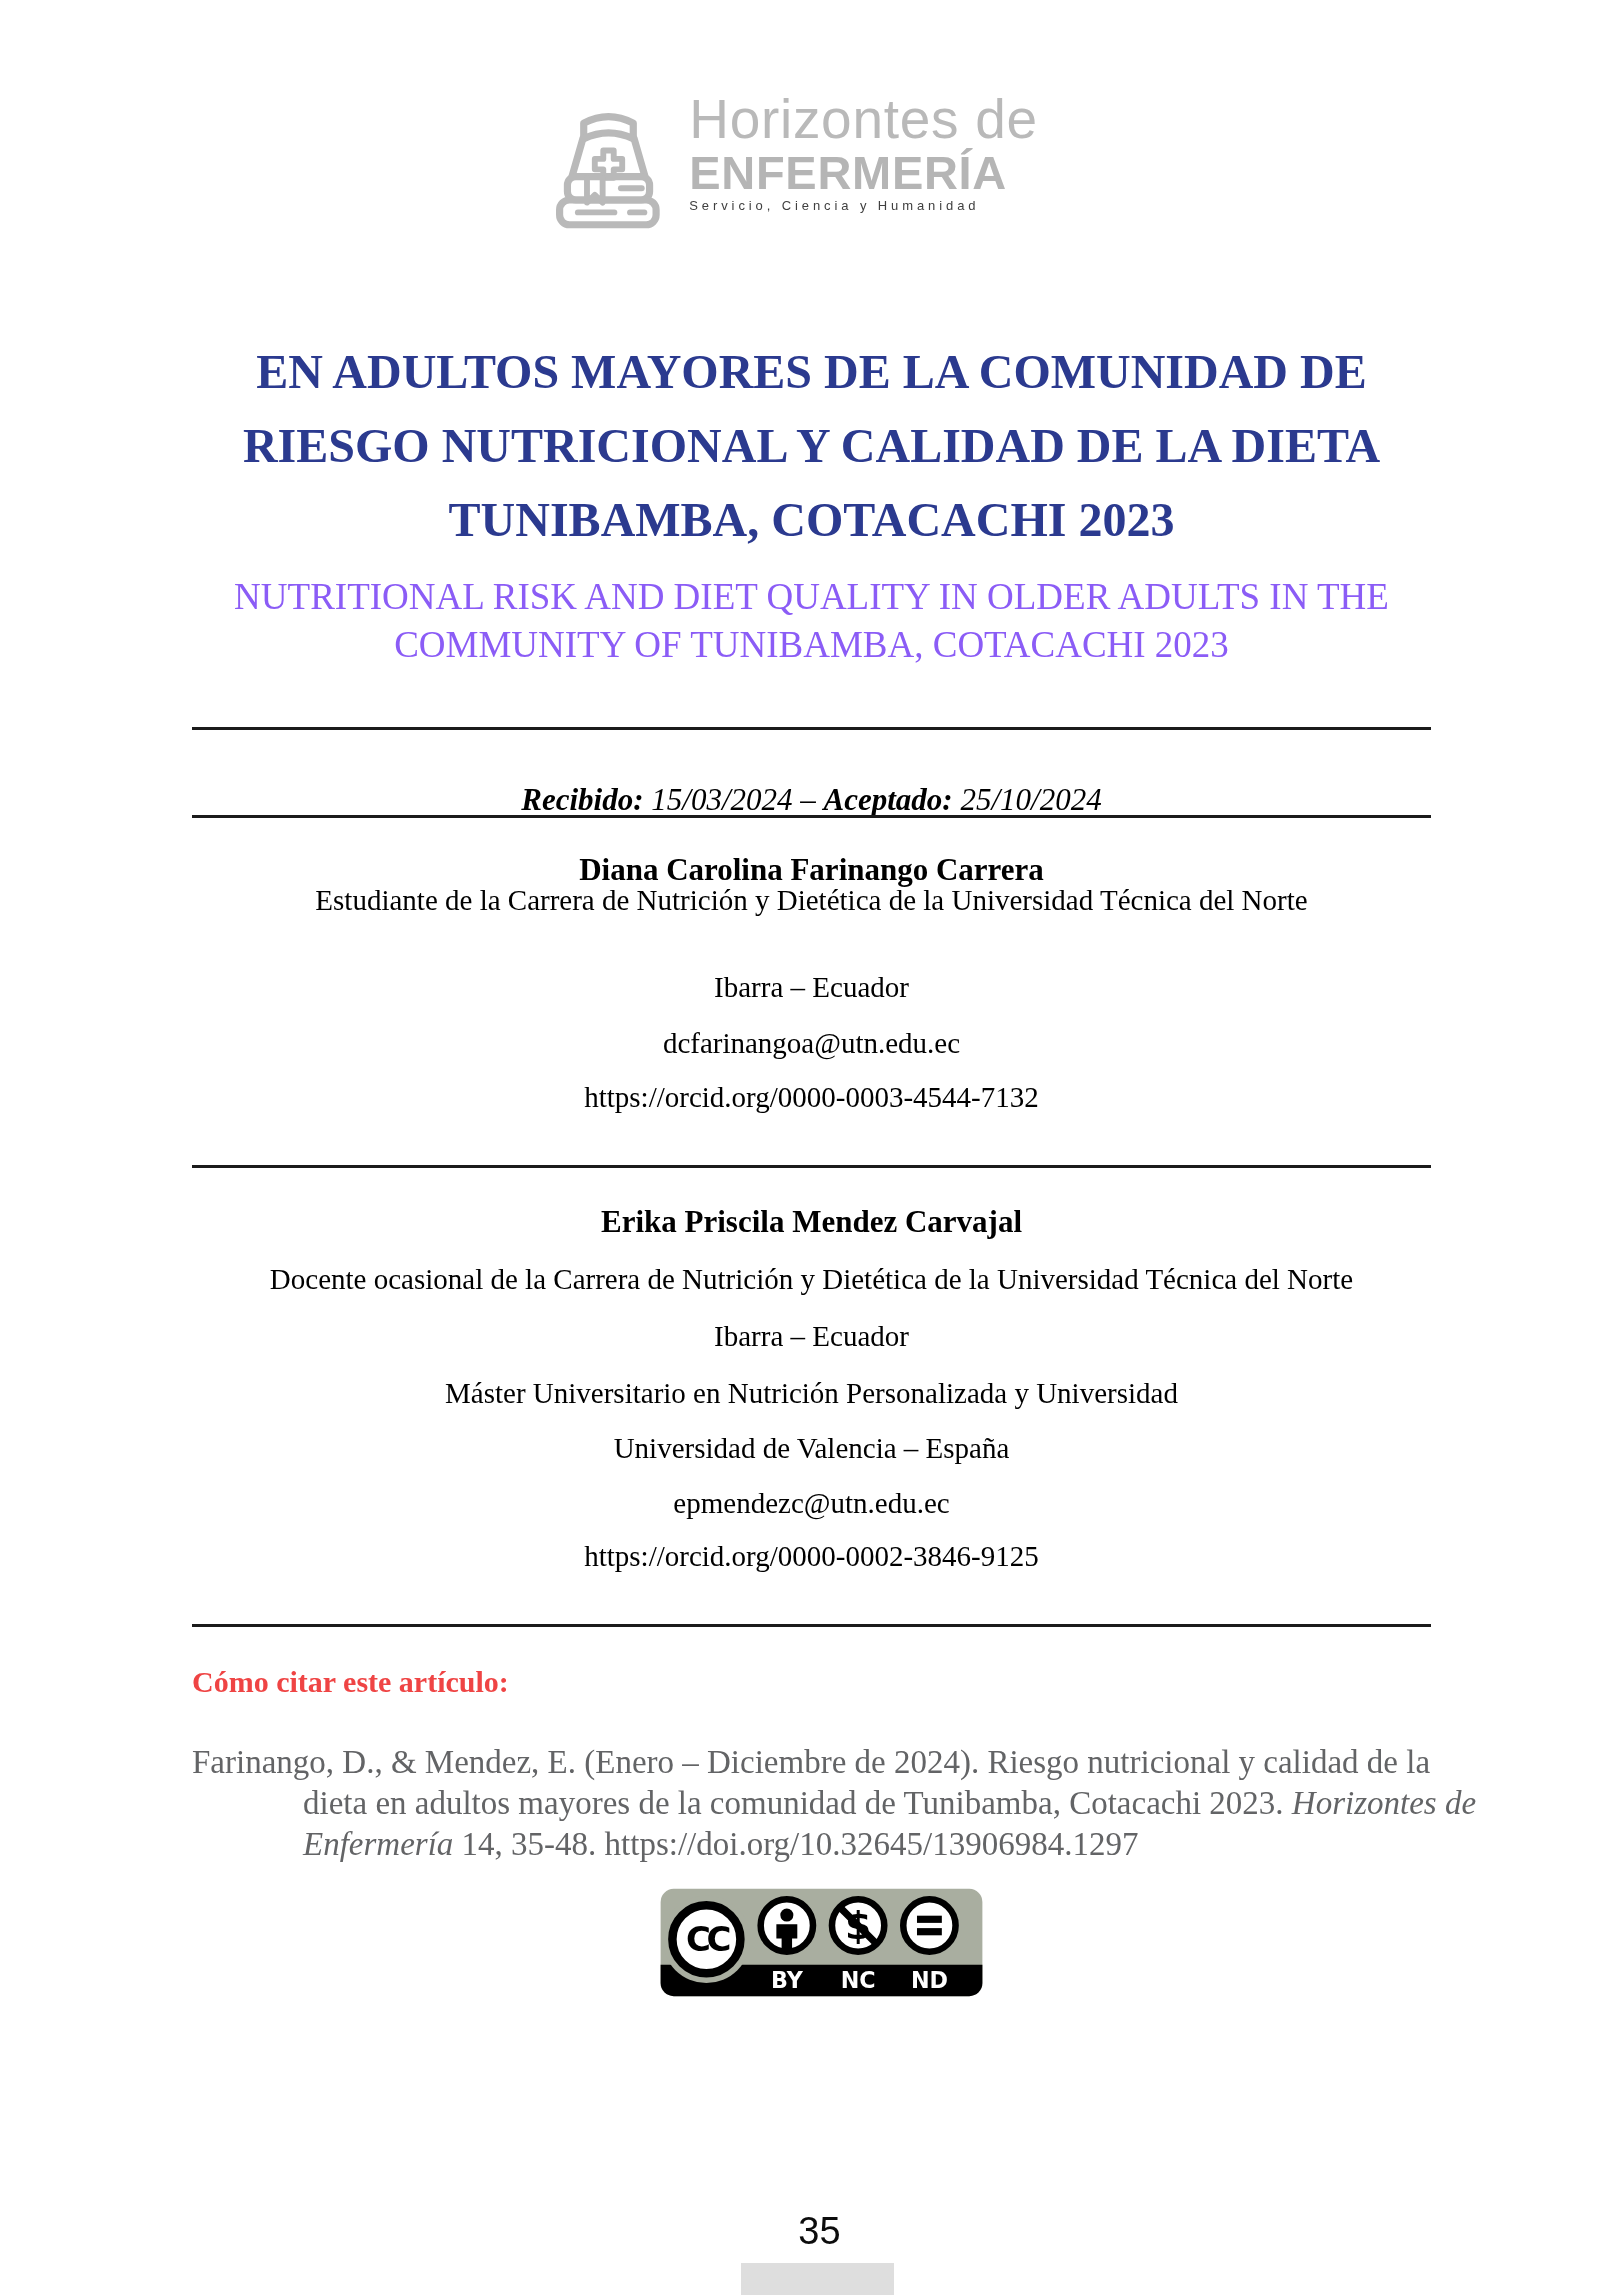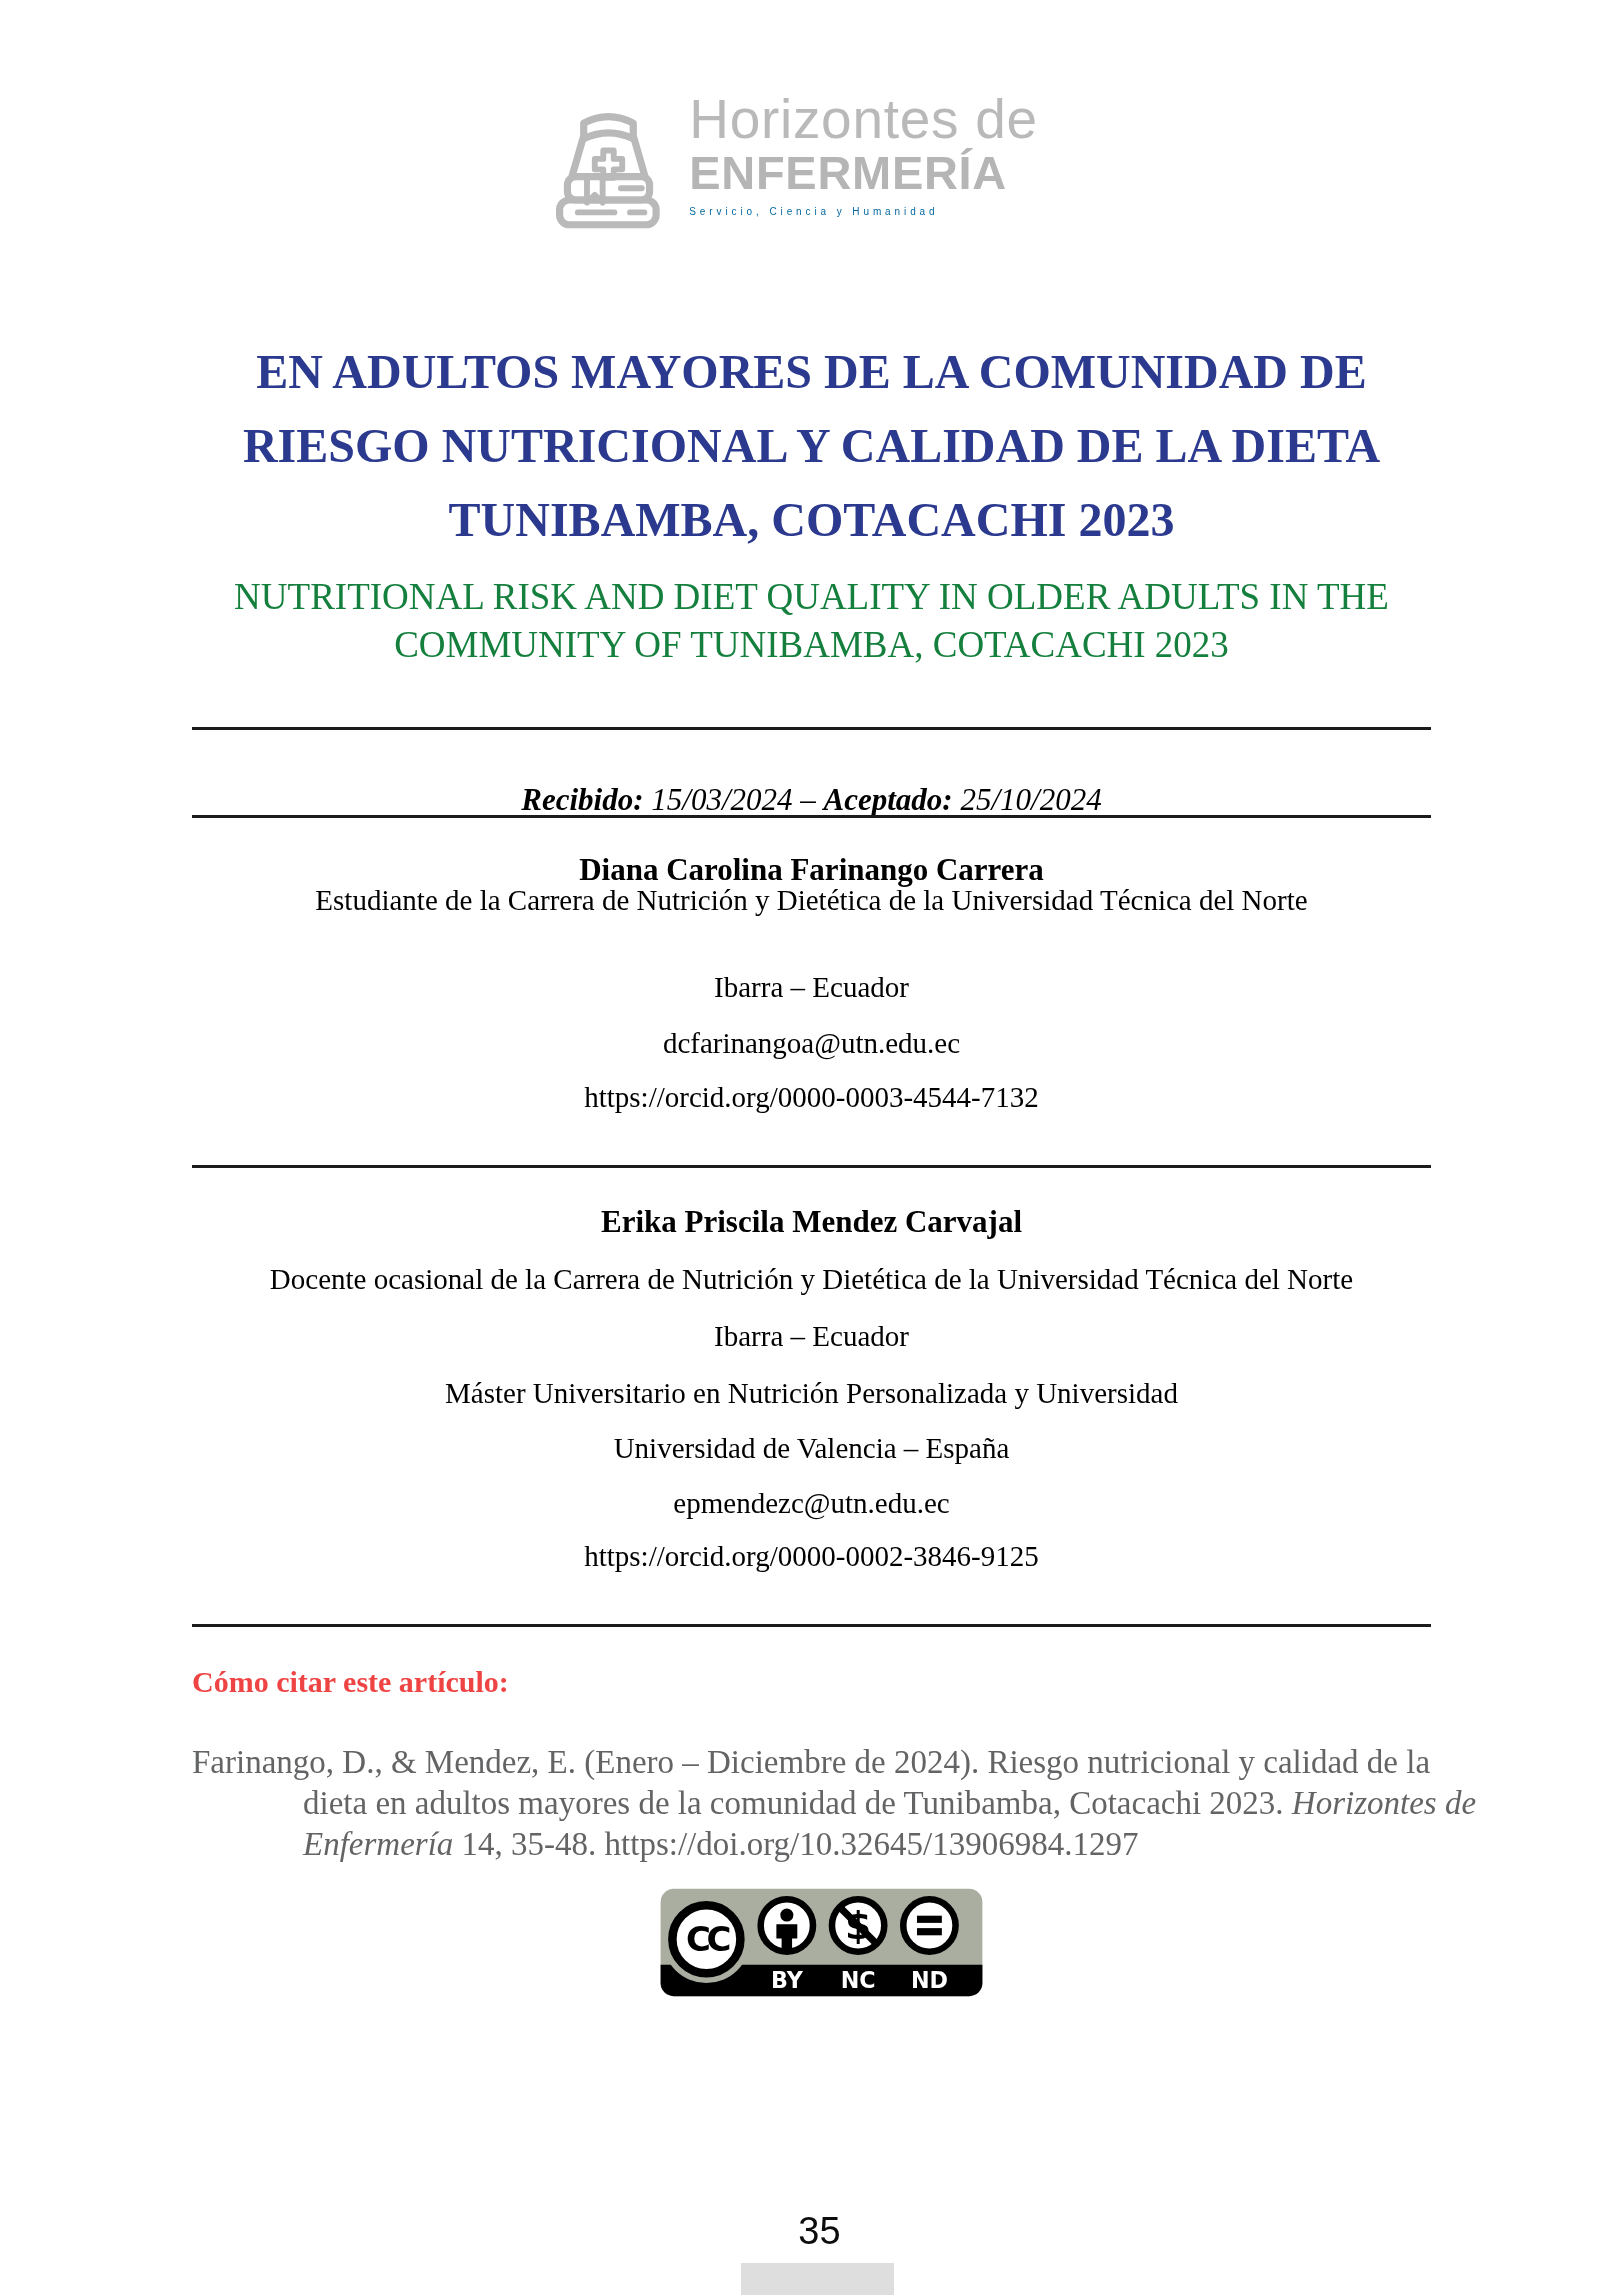--- a/index.html
+++ b/index.html
@@ -9,25 +9,25 @@
   }
   .abs { position:absolute; }
   .col { left:192px; width:1239px; }
   .center { text-align:center; }
 
   
   .logo-row { top:97px; left:0; width:100%; display:flex; justify-content:center; align-items:flex-start; gap:25px; }
   .logo-text { display:flex; flex-direction:column; padding-top:1.3px; }
   .logo-line1 { font-family:"Liberation Sans", sans-serif; font-weight:300; font-size:55px; line-height:42px; color:#b9b9b9; letter-spacing:0.7px; }
   .logo-line2 { font-family:"Liberation Sans", sans-serif; font-weight:800; font-size:47px; line-height:47px; color:#b5b5b5; margin-top:9.2px; letter-spacing:0.7px; }
-  .logo-tagline { font-family:"Liberation Sans", sans-serif; font-size:10px; color:#0369a1; letter-spacing:3.9px; margin-top:10px; white-space:nowrap; }
+  .logo-tagline { font-family:"Liberation Sans", sans-serif; font-size:13px; color:#404040; letter-spacing:3.9px; margin-top:2px; white-space:nowrap; }
 
   
   .title-es { top:335px; font-size:48px; line-height:74px; font-weight:bold; color:#2b3a8f; margin:0; }
-  .title-en { top:573px; font-size:37px; line-height:48px; font-weight:normal; color:#15803d; margin:0; }
+  .title-en { top:573px; font-size:37px; line-height:48px; font-weight:normal; color:#8b5cf6; margin:0; }
 
   .rule { left:192px; width:1239px; height:3.3px; background:#1b1b1b; }
 
   .dates { top:751px; font-size:31px; font-style:italic; }
   .dates .lbl { font-weight:bold; }
 
   .au-name  { font-size:31px; font-weight:bold; }
   .au-line  { font-size:29px; }
 
   .cite-head { top:1665px; font-size:30px; font-weight:bold; color:#ef4444; text-align:left; }

